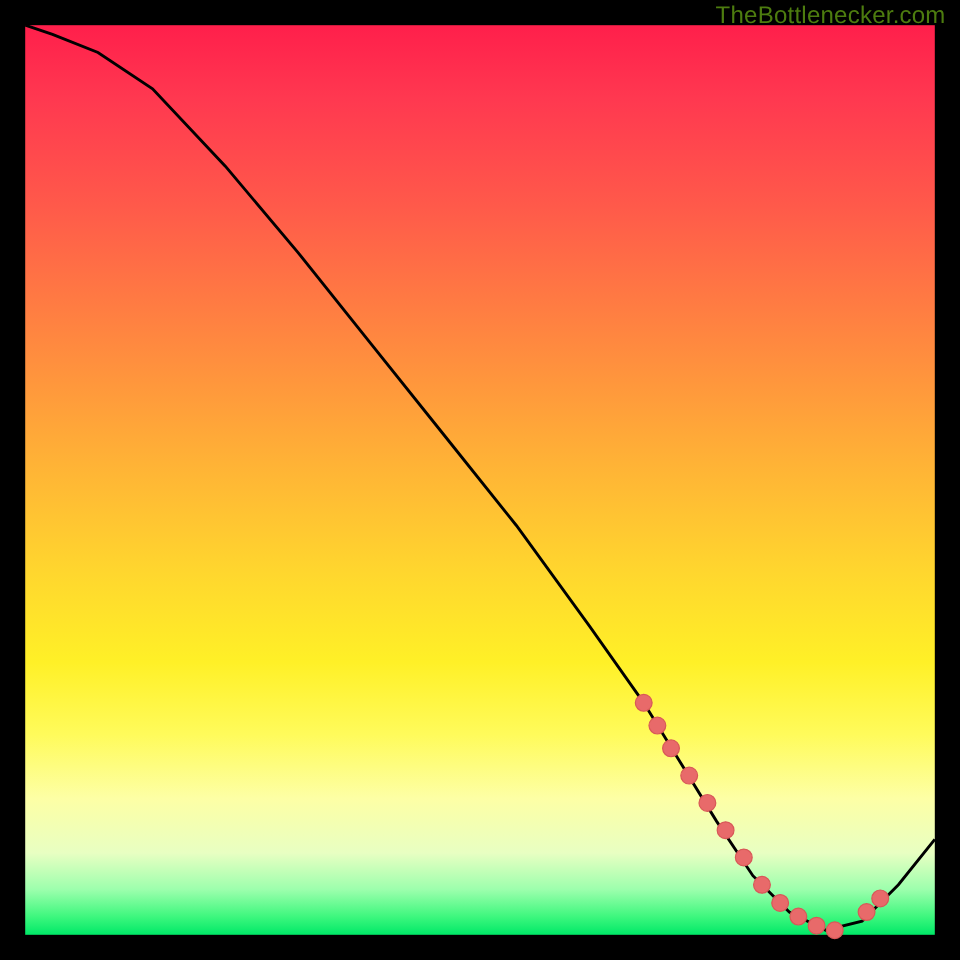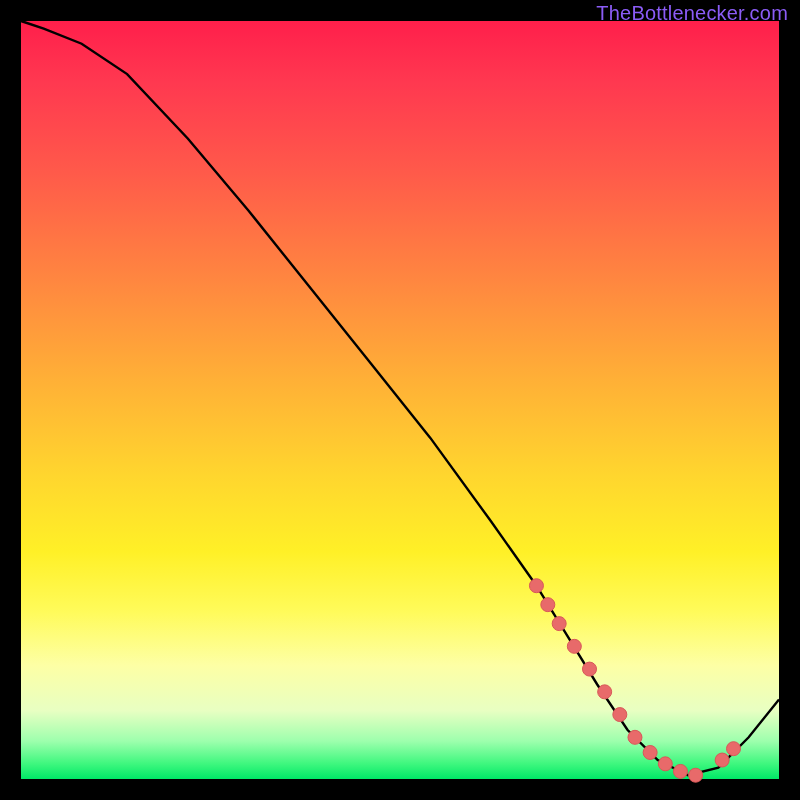--- a/index.html
+++ b/index.html
@@ -47,21 +47,21 @@
     width: 758px;
     height: 758px;
     overflow: visible;
   }
   .attribution {
     position: absolute;
     top: 2px;
     right: 12px;
     font-family: Arial, Helvetica, sans-serif;
     font-size: 20px;
-    color: #8b5cf6;
+    color: #4d7c0f;
     letter-spacing: 0.2px;
     user-select: none;
   }
 </style>
 </head>
 <body>
 
 <div class="stage">
   <div class="attribution">TheBottlenecker.com</div>
 

